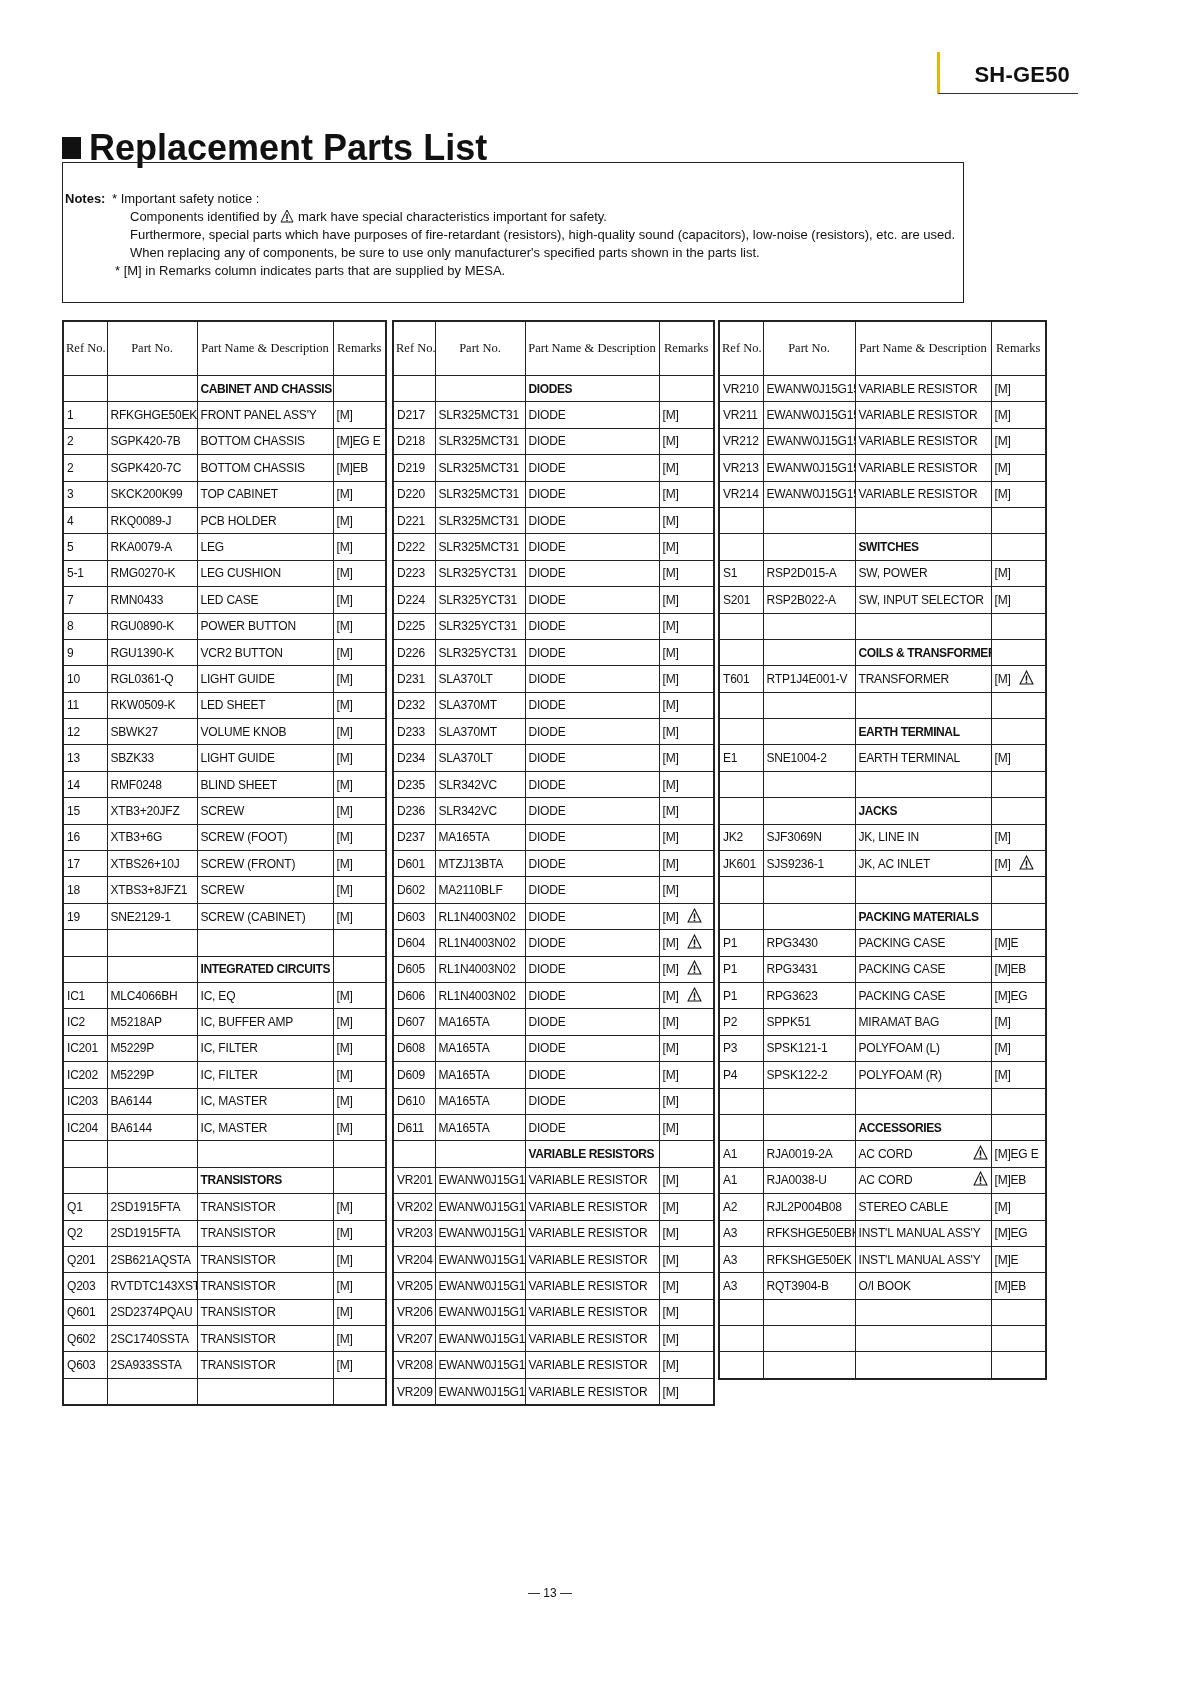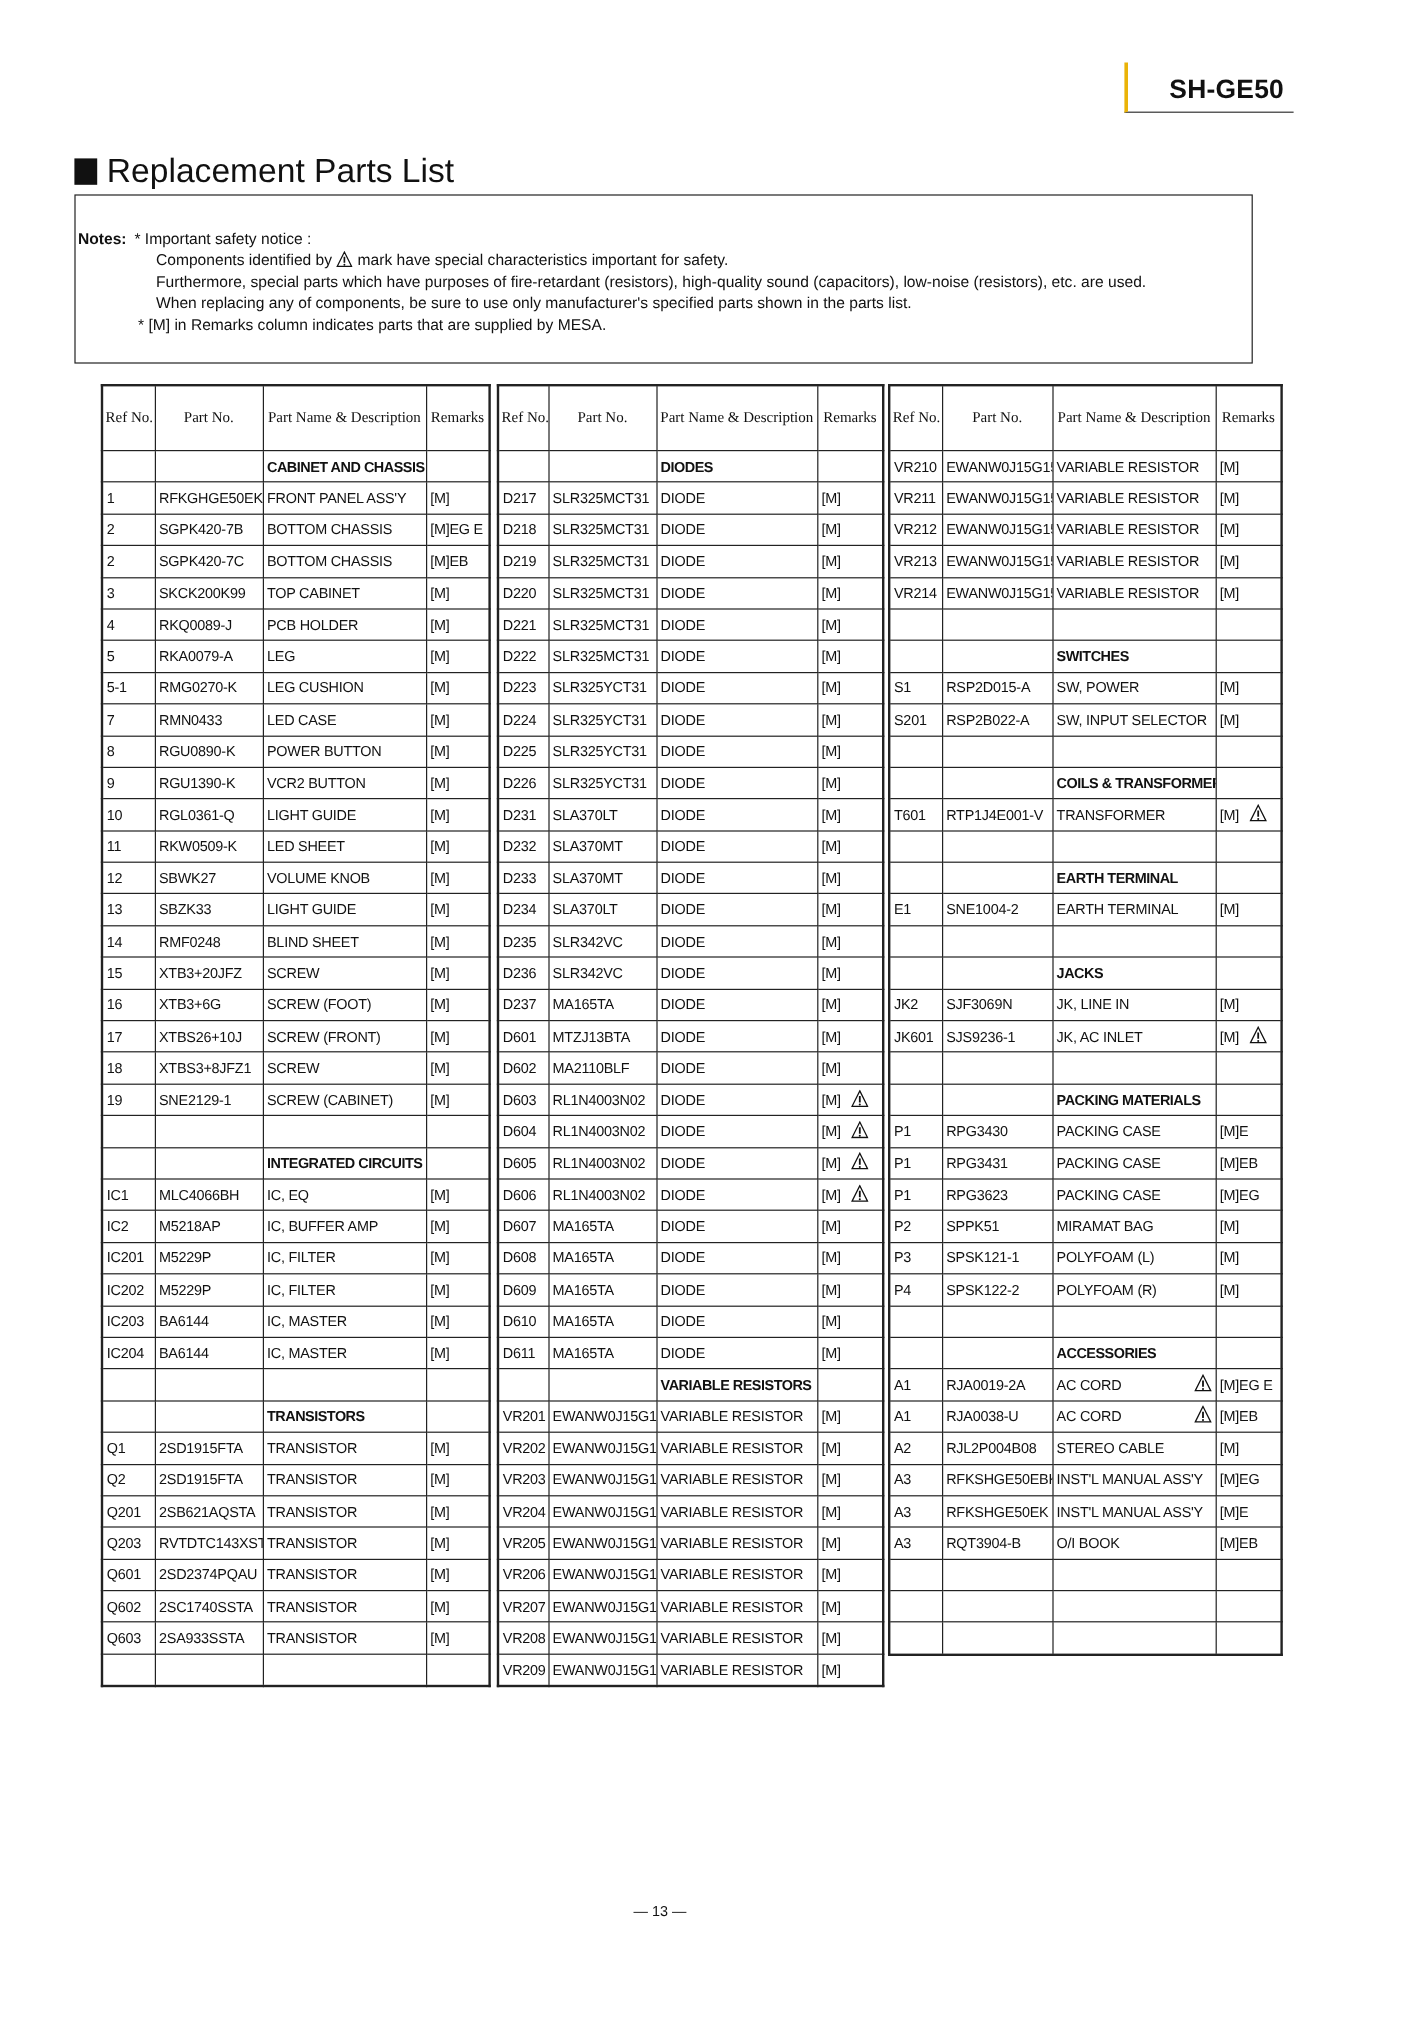--- a/index.html
+++ b/index.html
@@ -1,27 +1,27 @@
 <!DOCTYPE html>
 <html><head>
 <meta charset="utf-8">
 <style>
   html, body { margin:0; padding:0; background:#ffffff; }
   body { width:1190px; height:1684px; position:relative; overflow:hidden; color:#111; font-family:"Liberation Sans", sans-serif; }
   .model-box { position:absolute; left:937px; top:52px; width:138px; height:41px; border-left:3px solid #eab308; border-bottom:1.5px solid #333; }
   .model-box span { position:absolute; right:8px; top:10px; font-weight:bold; font-size:22px; letter-spacing:0.2px; }
   .title { position:absolute; left:62px; top:127px; display:flex; align-items:center; }
   .title .sq { width:19px; height:22px; background:#111; margin-right:8px; }
-  .title span.t { font-weight:normal; font-size:28px; }
-  .notes { position:absolute; left:62px; top:162px; width:982px; height:141px; border:1.5px solid #222; box-sizing:border-box; font-size:13px; line-height:18px; }
+  .title span.t { font-weight:bold; font-size:36px; }
+  .notes { position:absolute; left:62px; top:162px; width:902px; height:141px; border:1.5px solid #222; box-sizing:border-box; font-size:13px; line-height:18px; }
   .notes .lbl { position:absolute; left:2px; top:27px; font-weight:bold; }
   .notes .line { position:absolute; white-space:nowrap; }
   .notes b { font-weight:normal; }
   .warn { display:inline-block; width:14px; height:14px; vertical-align:-2px; }
-  table.parts { position:absolute; top:320px; border-collapse:collapse; border:2px solid #222; table-layout:fixed;margin-left:22px; }
+  table.parts { position:absolute; top:320px; border-collapse:collapse; border:2px solid #222; table-layout:fixed; }
   table.parts th { font-family:"Liberation Serif", serif; font-weight:normal; font-size:12.5px; height:53px; border:1.2px solid #222; padding:0 2px; white-space:nowrap; overflow:hidden; }
   table.parts td { font-size:12px; height:25.4px; border:1.2px solid #222; padding:0 3px; white-space:nowrap; overflow:hidden; letter-spacing:-0.2px; }
   table.parts td.cat { font-weight:bold; letter-spacing:-0.4px; }
   table.parts td.ref { text-align:left; }
   .rm { display:inline-flex; align-items:center; gap:8px; }
   .desc-wrap { display:flex; justify-content:space-between; align-items:center; }
   .page-no { position:absolute; left:528px; top:1586px; font-size:12px; }
 </style>
 </head>
 <body>

